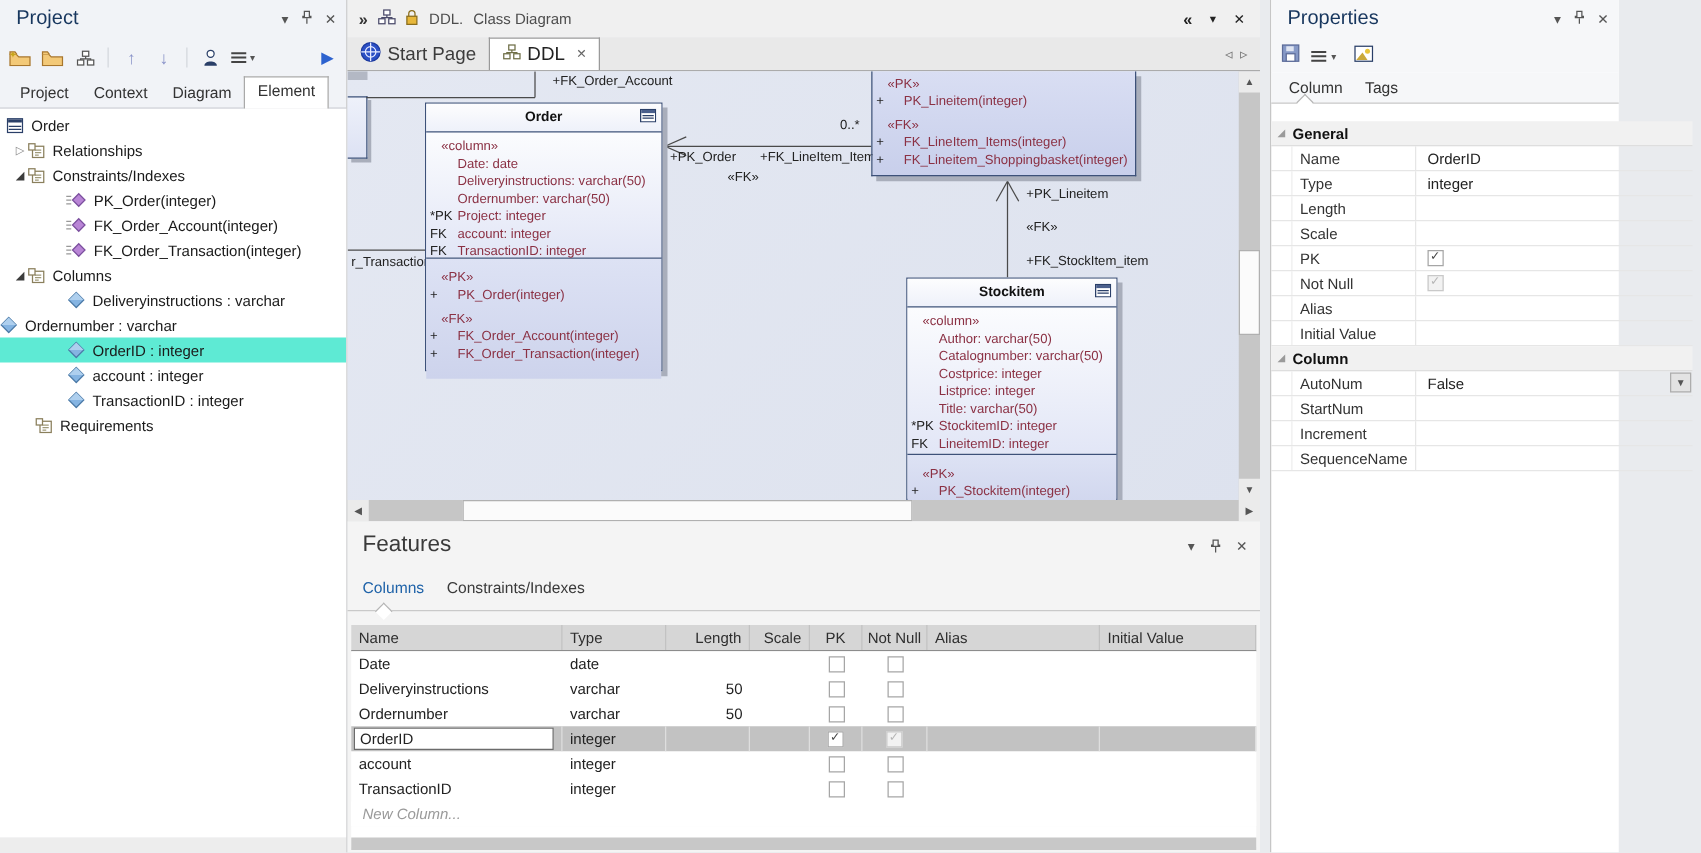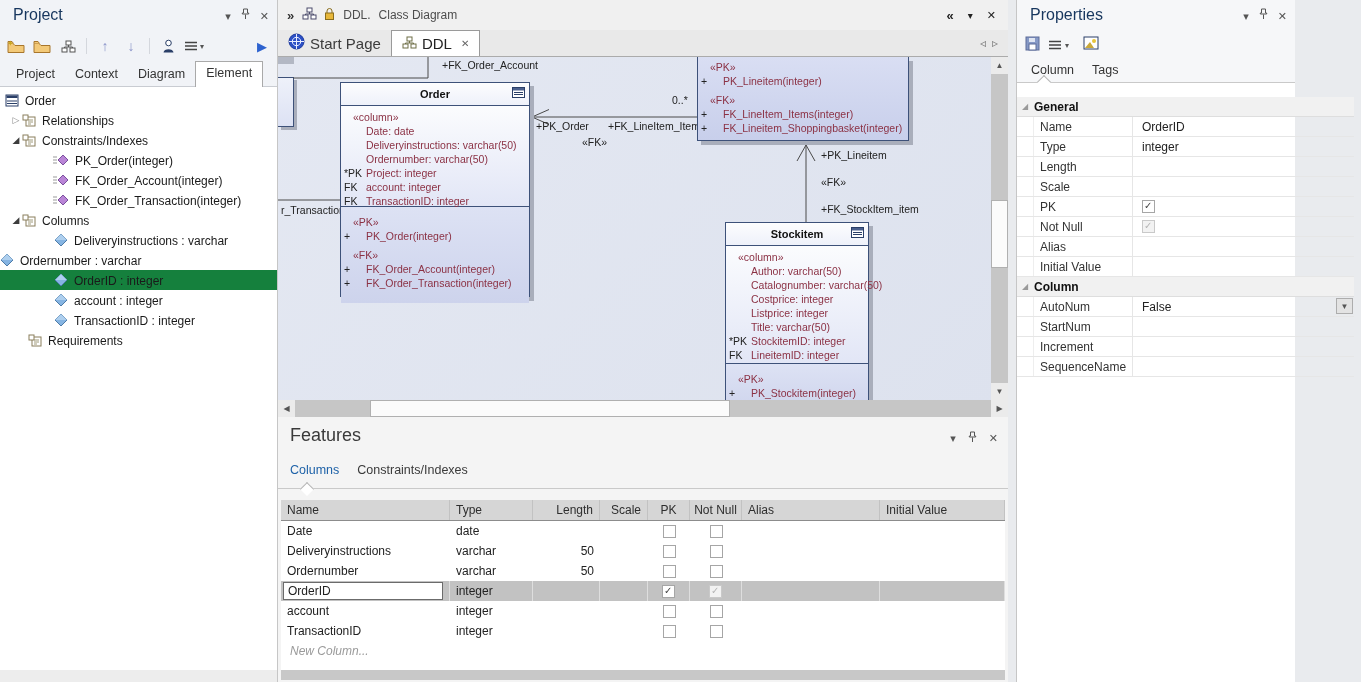--- a/index.html
+++ b/index.html
@@ -20,21 +20,21 @@
   .btoolbar{height:28px;display:flex;align-items:center;padding-left:6px;gap:6px;position:relative;}
   .tbi{width:20px;height:20px;display:flex;align-items:center;justify-content:center;position:relative;}
   .tsep{width:1px;height:16px;background:#d4d7dd;margin:0 2px;}
   .arrowgl{color:#8a93c9;font-size:14px;font-weight:bold;line-height:16px;}
   .fwd{position:absolute;right:10px;color:#2d62cf;font-size:13px;}
   .btabs{height:26px;display:flex;align-items:flex-end;padding-left:6px;border-bottom:1px solid #c9ccd2;}
   .btab{font-size:12.5px;color:#333;padding:4px 10px 5px 10px;}
   .btab.active{background:#fff;border:1px solid #a9a9a9;border-bottom:none;margin-bottom:-1px;padding-bottom:7px;}
   .tree{position:absolute;left:0;top:87px;bottom:12px;width:277px;background:#fff;padding-top:3px;overflow:hidden;}
   .trow{height:20px;display:flex;align-items:center;font-size:12px;color:#1a1a1a;white-space:nowrap;}
-  .trow[data-selected="true"]{background:#15803d;}
+  .trow[data-selected="true"]{background:#5eead4;}
   .texp{width:12px;text-align:center;flex:none;}
   .texp.closed{color:#8a8a8a;font-size:9px;}
   .texp.open{color:#3c3c3c;font-size:9px;}
   .ticn{flex:none;margin-right:6px;display:flex;}
   .tlabel{padding-top:1px;}
   .bstrip{position:absolute;left:0;bottom:0;width:277px;height:12px;background:#ededed;}
 
   
   .dcaption{left:278px;top:0;width:730px;height:30px;background:#f0f0f0;display:flex;align-items:center;font-size:12px;color:#4d4d4d;}
   .dcap-exp{font-size:13px;color:#333;margin:0 8px 0 9px;font-weight:bold;}
@@ -408,21 +408,21 @@
       </div>
       <div class="kops" style="height:88px;">
         <div class="krow st"><span>«PK»</span></div>
         <div class="krow"><span class="kpre">+</span><span>PK_Order(integer)</span></div>
         <div class="krow st gap"><span>«FK»</span></div>
         <div class="krow"><span class="kpre">+</span><span>FK_Order_Account(integer)</span></div>
         <div class="krow"><span class="kpre">+</span><span>FK_Order_Transaction(integer)</span></div>
       </div>
     </div>
 
-    <div class="klass" style="left:447px;top:165px;width:144px;height:178px;">
+    <div class="klass" style="left:447px;top:165px;width:169px;height:178px;">
       <div class="khead">
         <span>Stockitem</span>
         <span class="note"><svg width="13" height="11">
               <rect x="0.5" y="0.5" width="12" height="10" fill="#fff" stroke="#2a3f68"></rect>
               <rect x="1" y="1" width="11" height="2.5" fill="#4a5f8c"></rect>
               <path d="M2 5.5h9M2 7.5h9" stroke="#2a3f68"></path>
             </svg></span>
       </div>
       <div class="kattrs" style="height:113px;line-height:14.5px;">
         <div class="krow st"><span>«column»</span></div>

